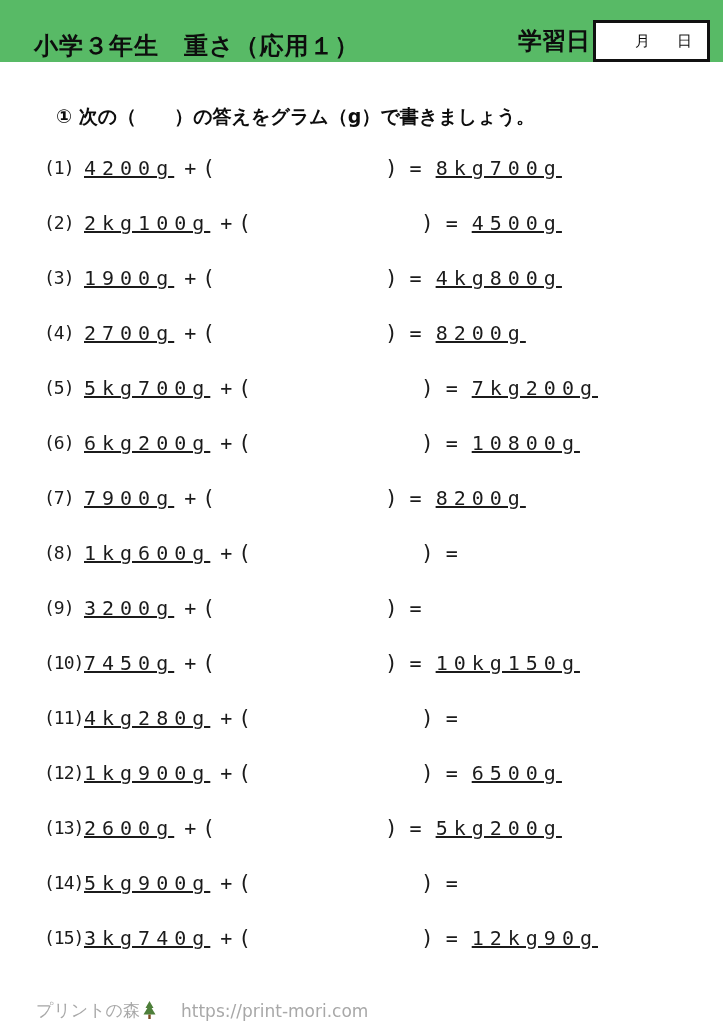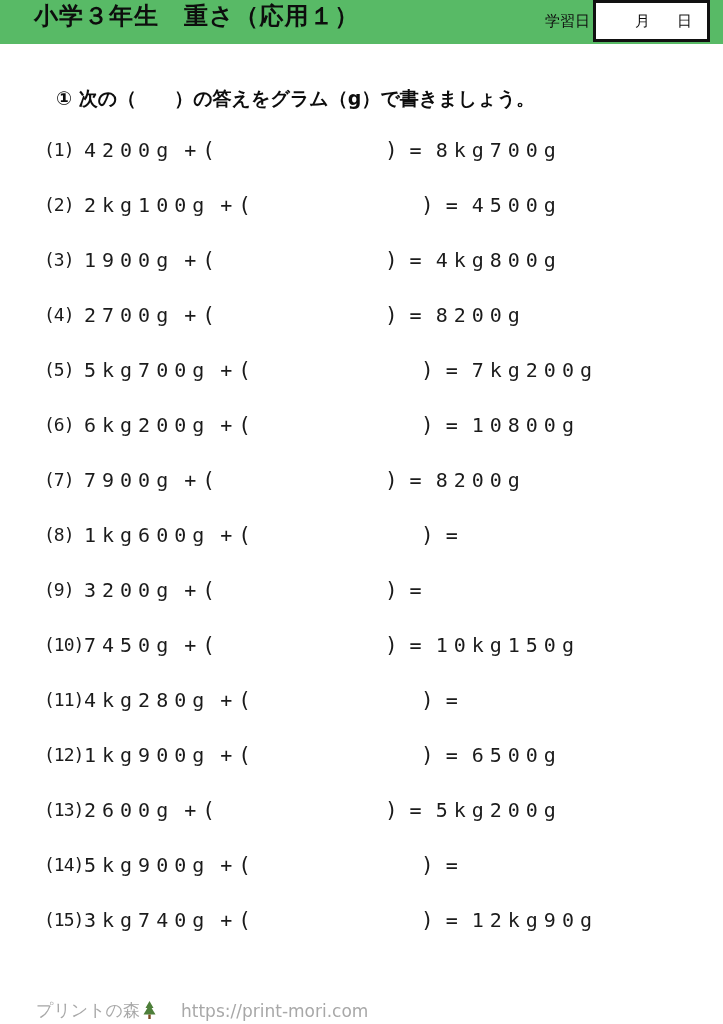--- a/index.html
+++ b/index.html
@@ -14,42 +14,42 @@
   .page {
     position: relative;
     width: 723px;
     height: 1024px;
     background: #ffffff;
     overflow: hidden;
     color: var(--ink);
   }
   
   .header {
-    height: 44px;
+    height: 62px;
     background: var(--green);
     display: flex;
-    align-items: flex-start;
+    align-items: flex-end;
     padding: 0 13px 0 34px;
   }
   .page-title {
     font-size: 24px;
     font-weight: bold;
     letter-spacing: 1px;
     color: #0d0d0d;
     white-space: nowrap;
   }
   .study-date {
     margin-left: auto;
     display: flex;
     align-items: center;
     gap: 3px;
   }
   .study-date-label {
-    font-size: 15px;
-    font-weight: normal;
+    font-size: 24px;
+    font-weight: bold;
     color: #0d0d0d;
     white-space: nowrap;
   }
   .date-box {
     width: 117px;
     height: 42px;
     background: #ffffff;
     border: 3px solid var(--box-border);
     display: flex;
     align-items: center;
@@ -80,20 +80,21 @@
     color: var(--ink);
     white-space: nowrap;
   }
   .num {
     min-width: 40px;
     font-size: 18px;
     letter-spacing: -1px;
   }
   .operand {
     letter-spacing: 0.30em;
+    text-decoration: underline;
   }
   .op-plus { margin: 0 6px 0 10px; }
   .op-eq   { margin: 0 14px 0 12px; }
   .paren   { font-size: 21px; }
   .answer-blank {
     display: inline-block;
     width: 170px;
     height: 1px;
   }
   

